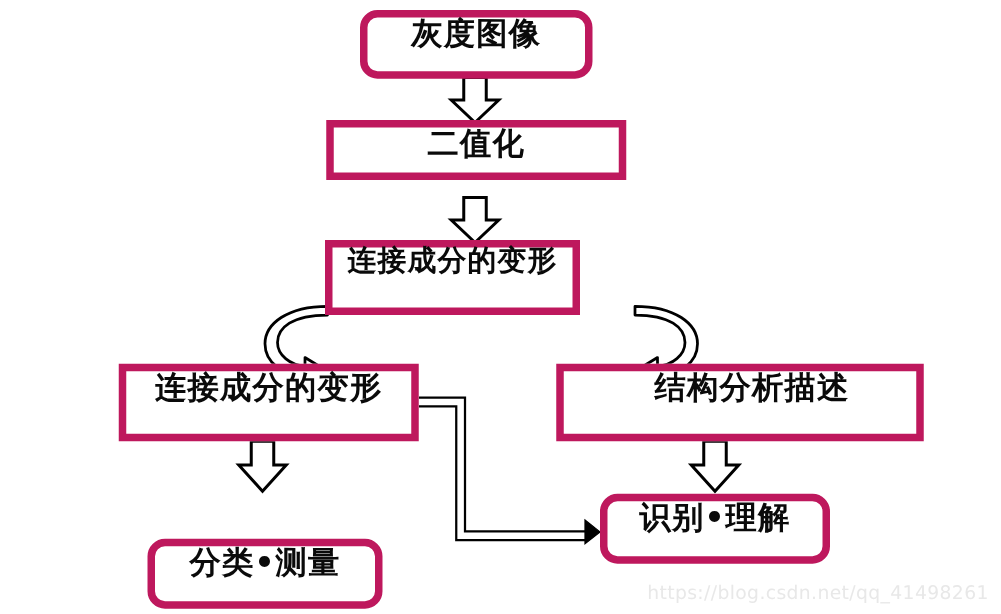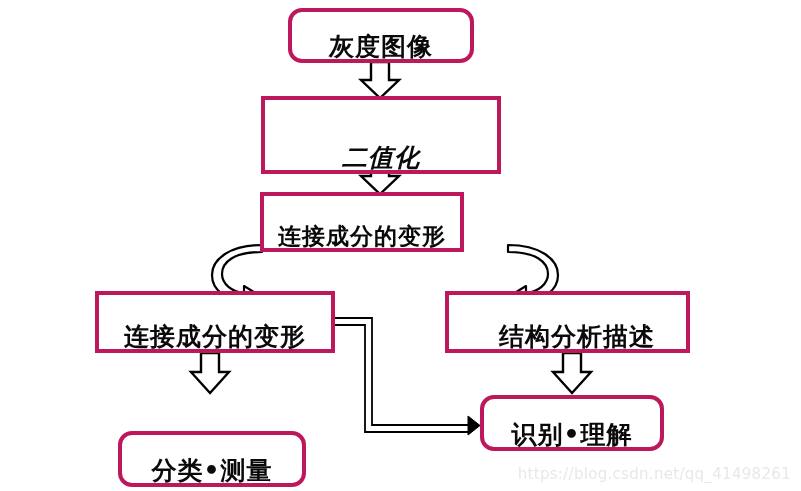--- a/index.html
+++ b/index.html
@@ -21,23 +21,23 @@
     position: absolute;
     left: 0;
     top: 0;
     width: 801px;
     height: 491px;
   }
   .node-box {
     position: absolute;
     box-sizing: border-box;
     background: #ffffff;
-    border: 4px solid #be185d;
+    border: 6px solid #be185d;
     display: flex;
-    align-items: flex-end;
+    align-items: flex-start;
     justify-content: center;
     color: #000000;
   }
   .node-box.rounded {
     border-radius: 14px;
   }
   .node-label {
     font-family: "DejaVu Sans", "Liberation Sans", sans-serif;
     font-weight: bold;
     font-size: 25px;
@@ -112,33 +112,33 @@
 
       <polygon points="468,416 480,425.5 468,435" fill="#000000" stroke="#000000" stroke-width="1"></polygon>
     </g>
 
   </svg>
 
   <div class="node-box rounded" style="left:288px; top:8px; width:186px; height:55px;">
     <span class="node-label">灰度图像</span>
   </div>
 
-  <div class="node-box" style="left:261px; top:96px; width:240px; height:78px;font-style:italic;">
+  <div class="node-box" style="left:261px; top:96px; width:240px; height:48px;">
     <span class="node-label">二值化</span>
   </div>
 
   <div class="node-box" style="left:260px; top:192px; width:204px; height:60px;">
     <span class="node-label sm">连接成分的变形</span>
   </div>
 
   <div class="node-box" style="left:95px; top:291px; width:240px; height:62px;">
     <span class="node-label">连接成分的变形</span>
   </div>
 
-  <div class="node-box" style="left:445px; top:291px; width:245px; height:62px;padding-left:19px;">
+  <div class="node-box" style="left:445px; top:291px; width:294px; height:62px;padding-left:19px;">
     <span class="node-label">结构分析描述</span>
   </div>
 
   <div class="node-box rounded" style="left:118px; top:395px; width:188px; height:56px;margin-top:36px;">
     <span class="node-label">分类•测量</span>
   </div>
 
   <div class="node-box rounded" style="left:480px; top:395px; width:184px; height:56px;">
     <span class="node-label">识别•理解</span>
   </div>

